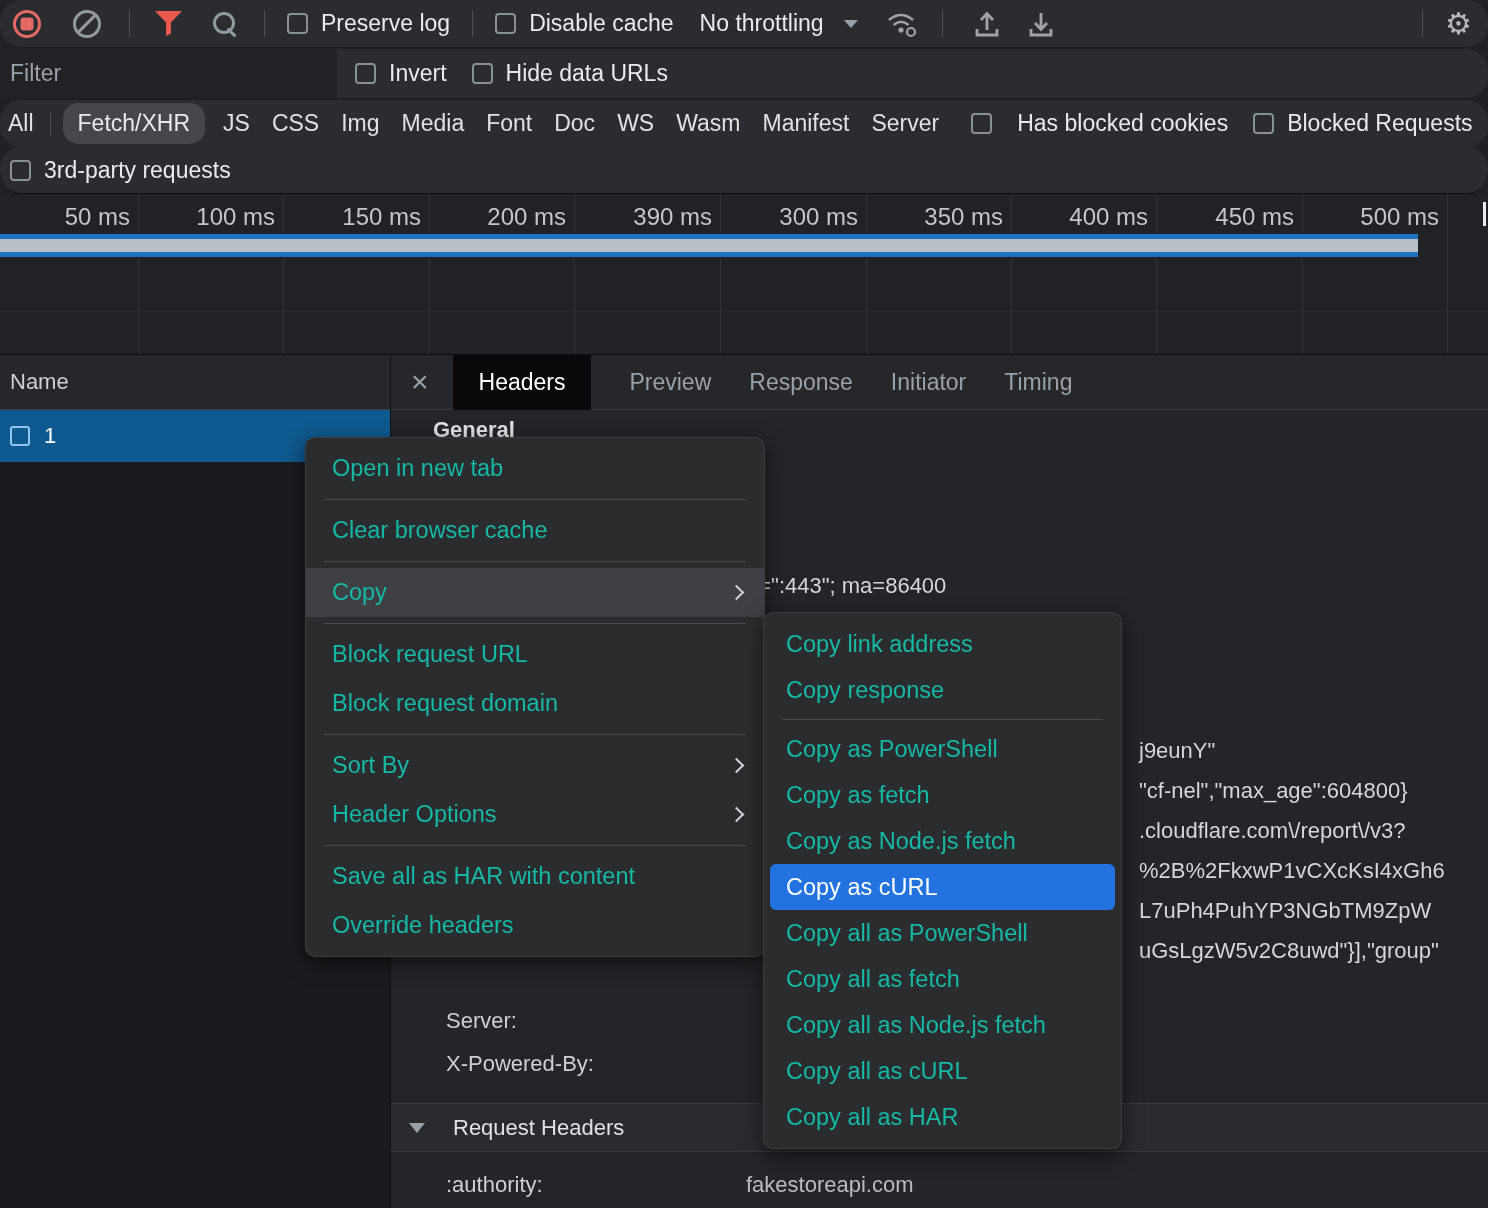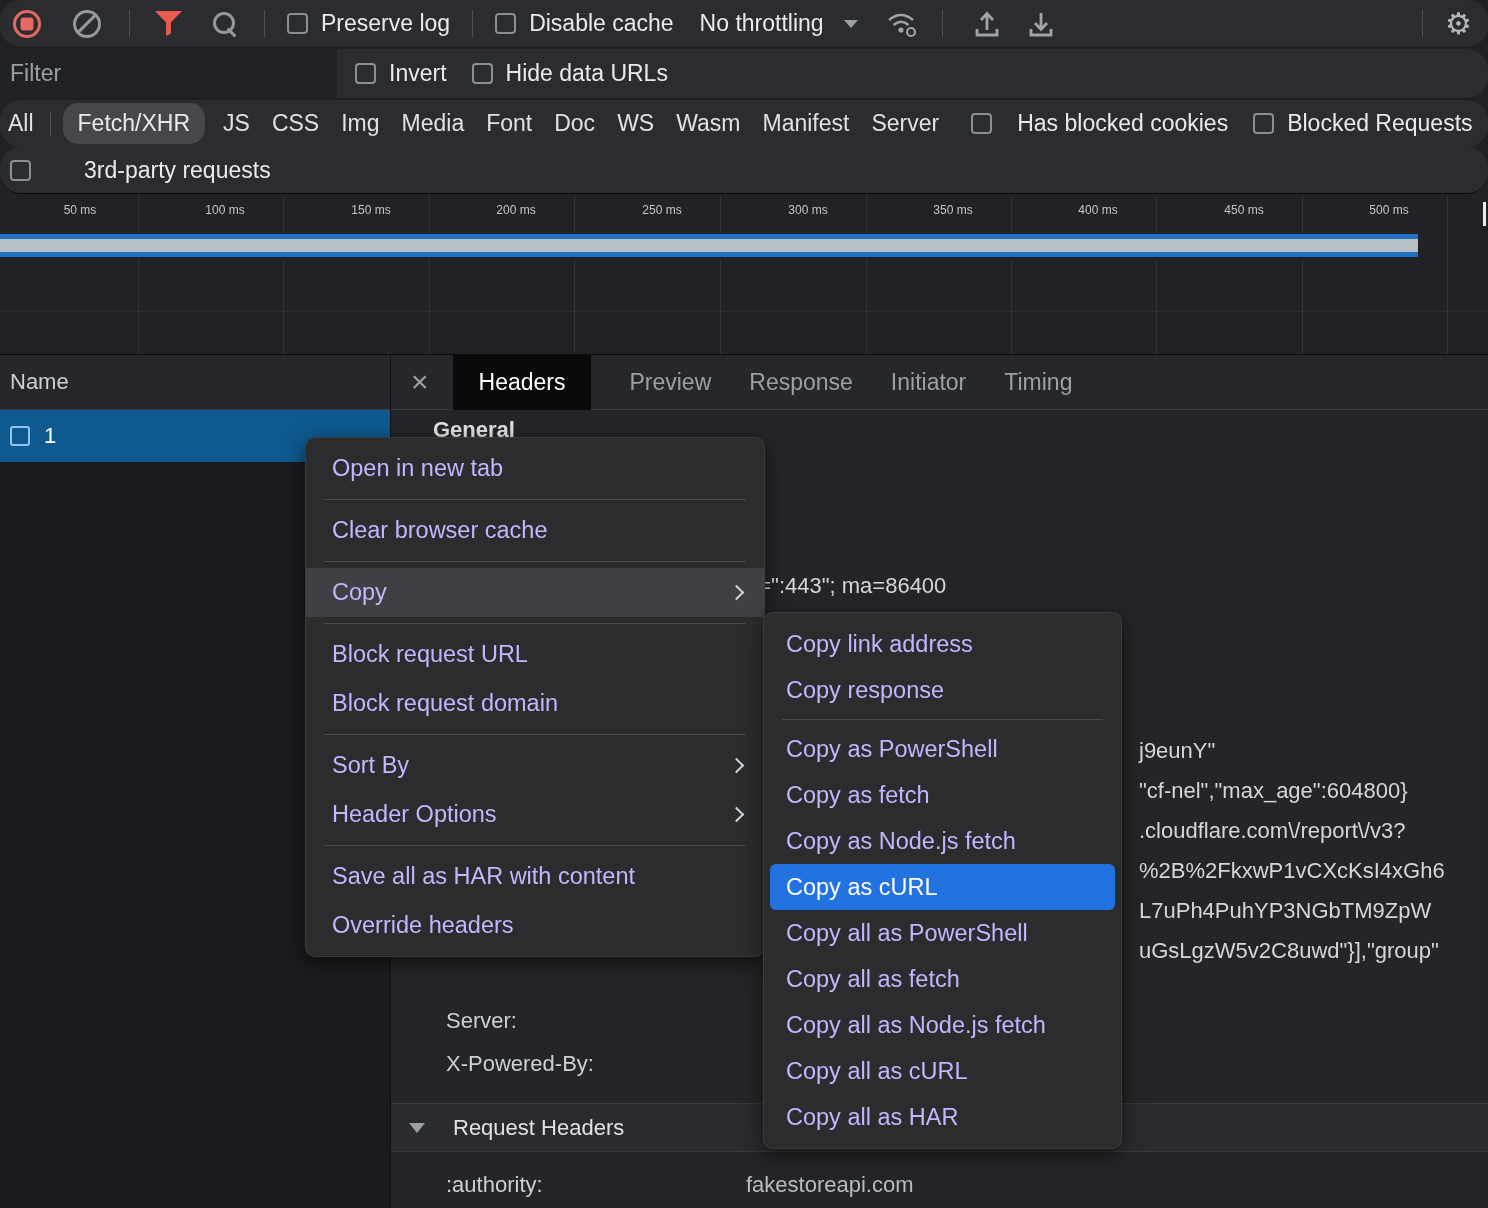--- a/index.html
+++ b/index.html
@@ -7,21 +7,21 @@
   .screen{
     position:relative; width:1488px; height:1208px; overflow:hidden;
     background:#202124; color:#dfe1e3;
     font-family:"Liberation Sans", sans-serif;
   }
   
   .row{ position:absolute; left:0; right:0; display:flex; align-items:center; background:#2b2c2f;border-radius:21px; }
   .toolbar{ top:0; height:48px; border-bottom:1px solid #1b1c1e; }
   .filterrow{ top:49px; height:50px; border-bottom:1px solid #1b1c1e; }
   .typerow{ top:100px; height:47px; }
-  .thirdrow{ top:147px; height:47px; border-bottom:1px solid #0c0c0d;gap:40px; }
+  .thirdrow{ top:147px; height:47px; border-bottom:1px solid #0c0c0d; }
   .vsep{ width:1px; height:27px; background:#4d4f52; }
   .chk{ width:21px; height:21px; border:2.5px solid #8a8f94; border-radius:4px; background:transparent; flex:none; }
   .lbl{ font-size:23px; color:#e8eaed; white-space:nowrap; }
   .dimlbl{ color:#9aa0a6; }
   
   .rec{ position:relative; width:28px; height:28px; border:3px solid #e46962; border-radius:50%; flex:none; }
   .rec::after{ content:""; position:absolute; left:50%; top:50%; width:13px; height:13px; transform:translate(-50%,-50%); background:#e46962; border-radius:3px; }
   .clear{ position:relative; width:28px; height:28px; border:3px solid #94999e; border-radius:50%; flex:none; }
   .clear::after{ content:""; position:absolute; left:50%; top:-2px; width:3px; height:25px; background:#94999e; transform:translateX(-50%) rotate(45deg); transform-origin:center; }
   .funnel{ width:27px; height:25px; background:#ea5a4f; clip-path:polygon(0 0,100% 0,59% 46%,59% 90%,41% 100%,41% 46%); flex:none; }
@@ -32,21 +32,21 @@
   .gear{ font-size:30px; color:#b6b9bc; line-height:1; }
   .svgicon{ flex:none; }
   
   .tf{ font-size:23px; color:#dfe1e3; white-space:nowrap; }
   .tf.active{ background:#45474b; color:#e8eaed; border-radius:15px; padding:7px 15px; }
   
   .filterinput{ position:absolute; left:0; top:0; bottom:0; width:337px; background:#212226; display:flex; align-items:center; padding-left:10px; }
   
   .waterfall{ position:absolute; left:0; top:195px; width:1488px; height:160px; background:#212226; border-bottom:1px solid #0c0c0d; }
   .gridline{ position:absolute; top:0; bottom:0; width:1px; background:rgba(255,255,255,.08); }
-  .tick{ position:absolute; top:8px; width:100px; text-align:center; font-size:12px; color:#c3c6c9; white-space:nowrap; }
+  .tick{ position:absolute; top:8px; width:100px; text-align:right; font-size:24px; color:#c3c6c9; white-space:nowrap; }
   .overview{ position:absolute; left:0; top:37px; width:1418px; height:27px;
     background:linear-gradient(#212226 0 2px, #1f71c2 2px 7px, #b8bfc5 7px 20px, #1f71c2 20px 25px, #212226 25px); }
   .rowline{ position:absolute; left:0; right:0; top:116px; height:1px; background:rgba(255,255,255,.04); }
   .cursor{ position:absolute; left:1483px; top:7px; width:3px; height:24px; background:#e8eaed; }
   
   .namepanel{ position:absolute; left:0; top:355px; width:390px; bottom:0; background:#1a1b1e; }
   .namehdr{ height:55px; background:#26272a; border-bottom:1px solid #3a3b3e; display:flex; align-items:center; padding-left:10px; font-size:22px; color:#cdd0d3; }
   .reqrow{ height:52px; background:#0e598f; display:flex; align-items:center; }
   .reqchk{ width:20px; height:20px; border:2.5px solid #8ec6ee; border-radius:3px; margin-left:10px; flex:none; }
   .reqname{ font-size:22px; color:#fff; margin-left:14px; }
@@ -59,21 +59,21 @@
   .fragment{ position:absolute; font-size:22px; color:#d4d6d8; white-space:nowrap; }
   .hdrname{ position:absolute; font-size:22px; color:#cdd0d3; white-space:nowrap; }
   .sectrow{ position:absolute; left:0; right:0; top:748px; height:49px; background:#2a2b2e; border-top:1px solid #38393c; border-bottom:1px solid #38393c; display:flex; align-items:center; }
   .tri{ width:0; height:0; border-left:8px solid transparent; border-right:8px solid transparent; border-top:10px solid #9aa0a6; margin-left:18px; }
   .sectlabel{ font-size:22px; color:#dfe1e3; margin-left:28px; }
   
   .menu{ position:absolute; background:#2b2c2e; border:1px solid rgba(255,255,255,.08); border-radius:10px;
     box-shadow:0 6px 20px rgba(0,0,0,.55); padding:6px 0; z-index:10; }
   .mainmenu{ left:305px; top:437px; width:460px; }
   .submenu{ left:763px; top:612px; width:359px; padding:8px 0; z-index:11; }
-  .mi{ height:49px; display:flex; align-items:center; padding:0 22px 0 26px; font-size:23.5px; color:#c4b5fd; white-space:nowrap; }
+  .mi{ height:49px; display:flex; align-items:center; padding:0 22px 0 26px; font-size:23.5px; color:#14b8a6; white-space:nowrap; }
   .submenu .mi{ height:46px; padding-left:22px; }
   .mi.hl{ background:#3e4043; }
   .mi.sel{ background:#2273e0; color:#fff; border-radius:6px; margin:0 6px; padding-left:16px; }
   .mdiv{ height:1px; background:rgba(255,255,255,.15); margin:6px 18px; }
   .chev{ width:11px; height:11px; border-top:2.5px solid #cfd2d5; border-right:2.5px solid #cfd2d5; transform:rotate(45deg); margin-left:auto; flex:none; }
   .rlines{ position:absolute; left:748px; top:376px; font-size:22px; color:#d4d6d8; line-height:40px; white-space:pre; }
   .general{ position:absolute; left:42px; top:62px; font-size:22px; font-weight:600; color:#dfe1e3; }
 </style>
 </head>
 <body>
@@ -157,21 +157,21 @@
     <div class="gridline" style="left:720px;"></div>
     <div class="gridline" style="left:866px;"></div>
     <div class="gridline" style="left:1011px;"></div>
     <div class="gridline" style="left:1156px;"></div>
     <div class="gridline" style="left:1302px;"></div>
     <div class="gridline" style="left:1447px;"></div>
     <span class="tick" style="left:30px;">50 ms</span>
     <span class="tick" style="left:175px;">100 ms</span>
     <span class="tick" style="left:321px;">150 ms</span>
     <span class="tick" style="left:466px;">200 ms</span>
-    <span class="tick" style="left:612px;">250 ms</span>
+    <span class="tick" style="left:612px;">390 ms</span>
     <span class="tick" style="left:758px;">300 ms</span>
     <span class="tick" style="left:903px;">350 ms</span>
     <span class="tick" style="left:1048px;">400 ms</span>
     <span class="tick" style="left:1194px;">450 ms</span>
     <span class="tick" style="left:1339px;">500 ms</span>
     <div class="overview"></div>
     <div class="rowline"></div>
     <div class="cursor"></div>
   </div>
 

